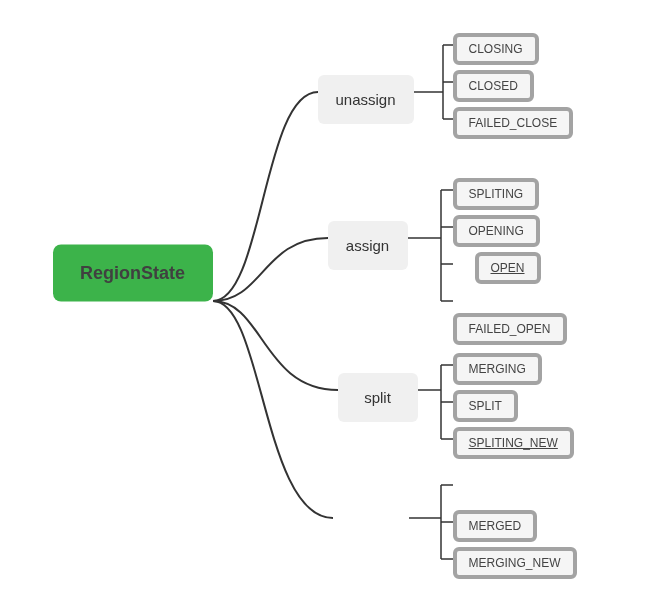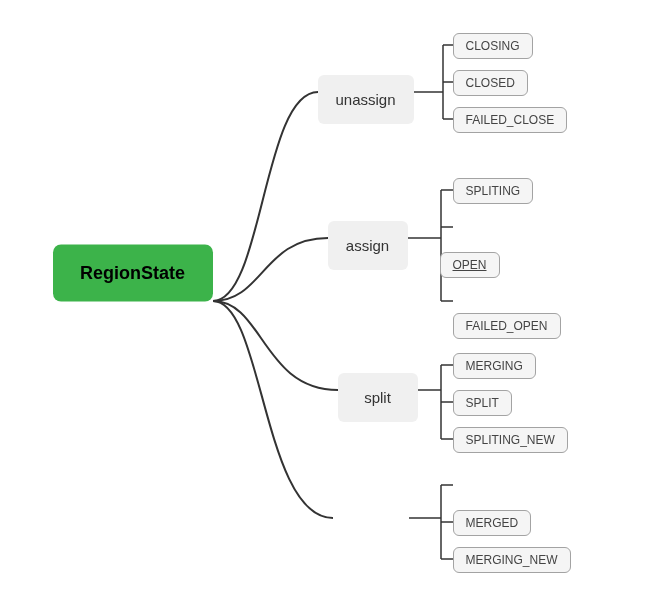--- a/index.html
+++ b/index.html
@@ -24,21 +24,21 @@
       width: 100%;
       height: 100%;
       pointer-events: none;
     }
     .root-node {
       position: absolute;
       left: 30px;
       top: 50%;
       transform: translateY(-50%);
       background: #3cb34a;
-      color: #000000;
+      color: #404040;
       font-weight: bold;
       font-size: 18px;
       border-radius: 8px;
       padding: 18px 22px;
       width: 160px;
       text-align: center;
       z-index: 2;
     }
     .branch-node {
       position: absolute;
@@ -47,21 +47,21 @@
       padding: 16px 18px;
       font-size: 15px;
       color: #333;
       text-align: center;
       min-width: 80px;
       z-index: 2;
     }
     .leaf-node {
       position: absolute;
       background: #f5f5f5;
-      border: 1px solid #a3a3a3;
+      border: 4px solid #a3a3a3;
       border-radius: 6px;
       padding: 5px 12px;
       font-size: 12px;
       color: #444;
       white-space: nowrap;
       z-index: 2;
     }
   </style>
 </head>
 <body>
@@ -107,25 +107,26 @@
 
   <div class="branch-node" style="left:295px; top:62px;">unassign</div>
 
   <div class="leaf-node" style="left:430px; top:20px;">CLOSING</div>
   <div class="leaf-node" style="left:430px; top:57px;">CLOSED</div>
   <div class="leaf-node" style="left:430px; top:94px;text-align:center;">FAILED_CLOSE</div>
 
   <div class="branch-node" style="left:305px; top:208px;">assign</div>
 
   <div class="leaf-node" style="left:430px; top:165px;">SPLITING</div>
-  <div class="leaf-node" style="left:417px; top:239px;text-decoration:underline;">OPEN</div>
+  <div class="leaf-node" style="left:430px; top:202px;">OPENING</div>
+  <div class="leaf-node" style="left:452px; top:239px;text-decoration:underline;">OPEN</div>
   <div class="leaf-node" style="left:430px; top:276px;margin-top:24px;">FAILED_OPEN</div>
 
   <div class="branch-node" style="left:315px; top:360px;">split</div>
 
   <div class="leaf-node" style="left:430px; top:340px;">MERGING</div>
   <div class="leaf-node" style="left:430px; top:377px;">SPLIT</div>
-  <div class="leaf-node" style="left:430px; top:414px;">SPLITING_NEW</div>
+  <div class="leaf-node" style="left:430px; top:414px;text-decoration:underline;">SPLITING_NEW</div>
 
 
   <div class="leaf-node" style="left:430px; top:497px;">MERGED</div>
   <div class="leaf-node" style="left:430px; top:534px;">MERGING_NEW</div>
 </div>
 
 </body></html>

